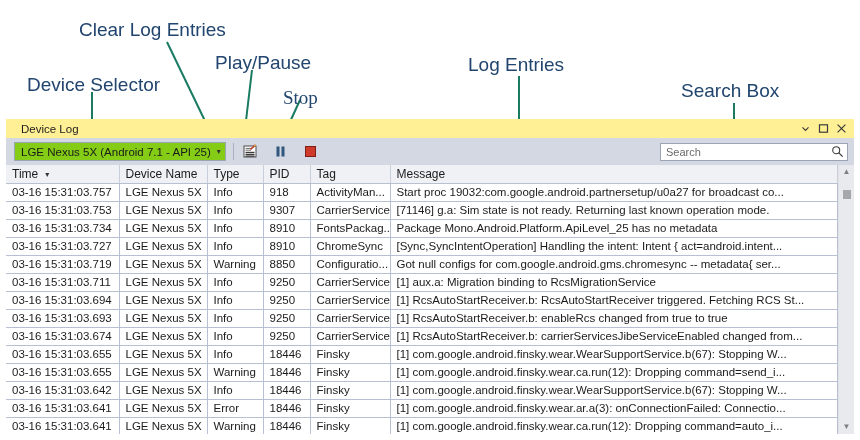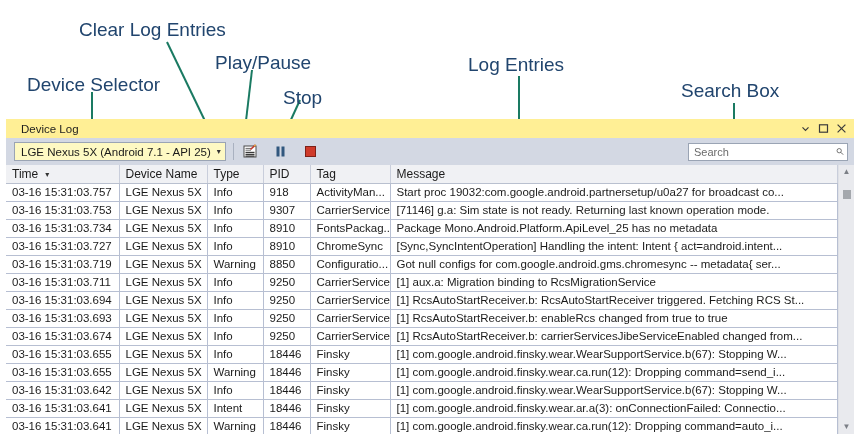--- a/index.html
+++ b/index.html
@@ -50,42 +50,42 @@
   .toolbar {
     height: 27px;
     background: #d3d8e3;
     display: flex; align-items: center;
     padding: 0 6px 0 8px;
     box-sizing: border-box;
   }
   .device-select {
     height: 19px;
     min-width: 182px;
-    background: #fef9c3;
+    background: #84cc16;
     border: 1px solid #9aa4b4;
     display: flex; align-items: center;
     padding: 0 4px 0 6px;
     box-sizing: border-box;
     font-size: 11.5px;
     color: #1a1a1a;
   }
   .device-select .dv-label { flex: 1 1 auto; white-space: nowrap; }
   .device-select .dv-caret { font-size: 8px; color: #333; padding-left: 6px; }
 
   .tb-sep { width: 1px; height: 17px; background: #a9b1c0; margin: 0 7px; }
   .tb-btn {
     width: 20px; height: 20px;
     display: flex; align-items: center; justify-content: center;
     margin-right: 2px;
   }
   .tb-gap { width: 8px; }
   .toolbar-spacer { flex: 1 1 auto; }
 
   .searchbox {
-    width: 160px; height: 18px;
+    width: 188px; height: 18px;
     background: #ffffff;
     border: 1px solid #9aa4b4;
     display: flex; align-items: center;
     padding: 0 3px 0 5px;
     box-sizing: border-box;
   }
   .searchbox input {
     flex: 1 1 auto;
     border: none; outline: none;
     font-family: "Liberation Sans", sans-serif;
@@ -174,21 +174,21 @@
     <line x1="300" y1="100" x2="278" y2="148" stroke="#1a7a62" stroke-width="2"></line>
 
     <line x1="519" y1="76" x2="519" y2="193" stroke="#1a7a62" stroke-width="2"></line>
 
     <line x1="734" y1="103" x2="734" y2="152" stroke="#1a7a62" stroke-width="2"></line>
   </svg>
 
   <div class="anno-label" style="left:27px; top:74px;">Device Selector</div>
   <div class="anno-label" style="left:79px; top:19px;">Clear Log Entries</div>
   <div class="anno-label" style="left:215px; top:52px;">Play/Pause</div>
-  <div class="anno-label" style="left:283px; top:87px;">Stop</div>
+  <div class="anno-label" style="left:283px; top:87px;font-family:Liberation Serif, serif;">Stop</div>
   <div class="anno-label" style="left:468px; top:54px;text-align:right;">Log Entries</div>
   <div class="anno-label" style="left:681px; top:80px;">Search Box</div>
 
   <div class="window">
 
     <div class="titlebar">
       <span class="titlebar-text">Device Log</span>
       <span class="titlebar-spacer"></span>
       <span class="win-btns">
         <span class="win-btn">
@@ -367,21 +367,21 @@
                 <td class="c-time">03-16 15:31:03.642</td>
                 <td class="c-dev">LGE Nexus 5X</td>
                 <td class="c-type">Info</td>
                 <td class="c-pid">18446</td>
                 <td class="c-tag">Finsky</td>
                 <td class="c-msg">[1] com.google.android.finsky.wear.WearSupportService.b(67): Stopping W...</td>
               </tr>
               <tr>
                 <td class="c-time">03-16 15:31:03.641</td>
                 <td class="c-dev">LGE Nexus 5X</td>
-                <td class="c-type">Intent</td>
+                <td class="c-type">Error</td>
                 <td class="c-pid">18446</td>
                 <td class="c-tag">Finsky</td>
                 <td class="c-msg">[1] com.google.android.finsky.wear.ar.a(3): onConnectionFailed: Connectio...</td>
               </tr>
               <tr>
                 <td class="c-time">03-16 15:31:03.641</td>
                 <td class="c-dev">LGE Nexus 5X</td>
                 <td class="c-type">Warning</td>
                 <td class="c-pid">18446</td>
                 <td class="c-tag">Finsky</td>

